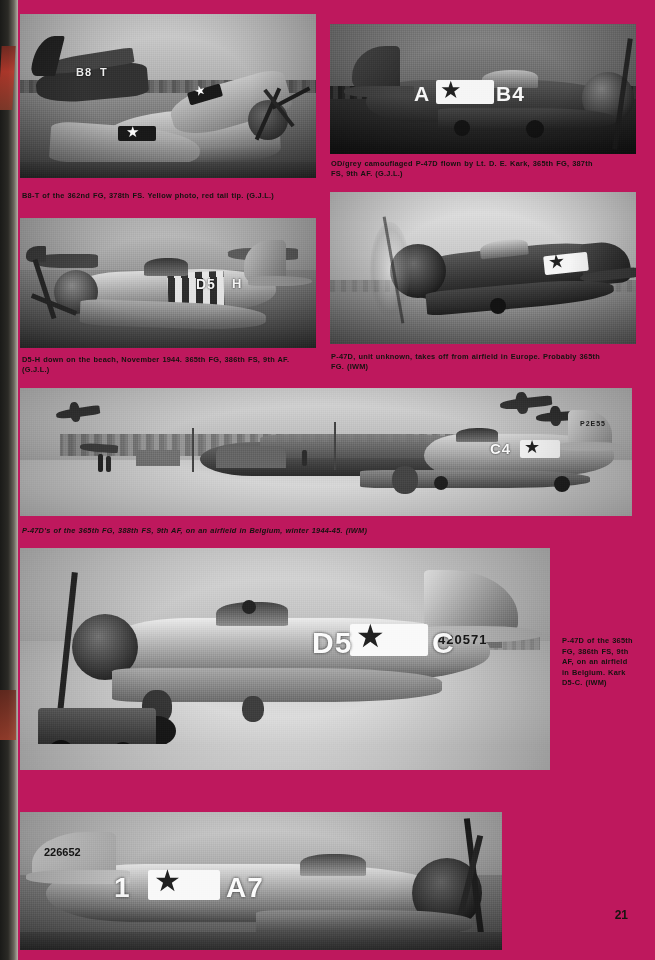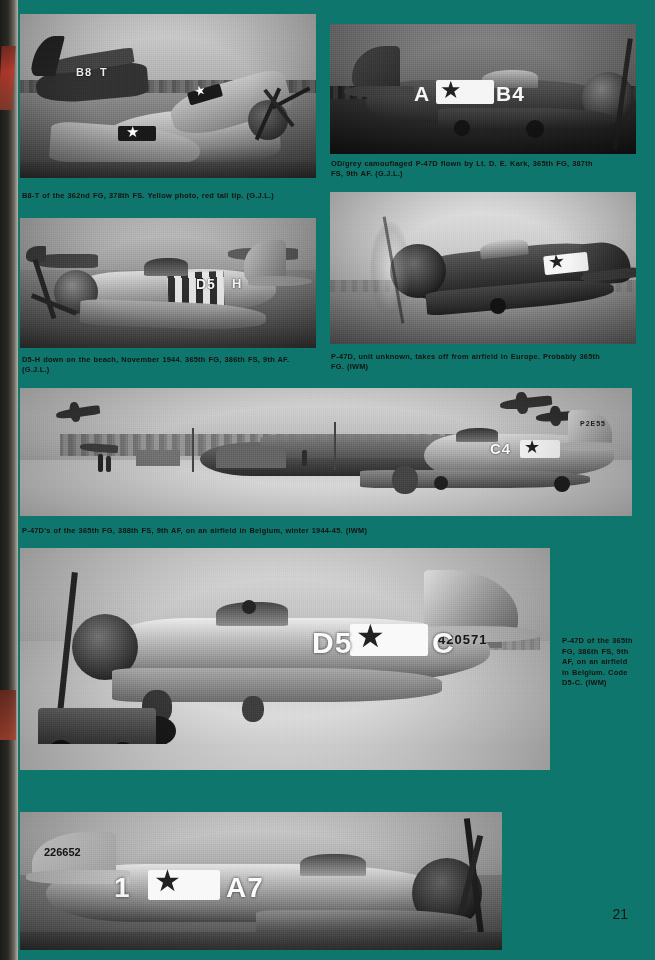--- a/index.html
+++ b/index.html
@@ -4,21 +4,21 @@
 <style>
   html, body {
     margin: 0;
     padding: 0;
     background: #555;
   }
   .page {
     position: relative;
     width: 655px;
     height: 960px;
-    background: #0f766e;
+    background: #be185d;
     font-family: "Liberation Sans", sans-serif;
     overflow: hidden;
   }
   
   .gutter {
     position: absolute;
     left: 0; top: 0;
     width: 18px; height: 960px;
     background: linear-gradient(to right, #1a1a18 0%, #2b2a26 45%, #6b675d 78%, #b5b2a8 100%);
   }
@@ -50,22 +50,22 @@
     line-height: 1.38;
     font-weight: bold;
     color: #14130f;
     letter-spacing: .25px;
     word-spacing: .6px;
   }
   .pageno {
     position: absolute;
     right: 27px;
     bottom: 38px;
-    font-size: 14px;
-    font-weight: normal;
+    font-size: 12px;
+    font-weight: bold;
     color: #16150f;
   }
   .cowl { position: absolute; border-radius: 50%; }
   .prop { position: absolute; }
   .star {
     position: absolute;
     color: #f2f0e8;
     line-height: 1;
     text-align: center;
   }
@@ -285,21 +285,21 @@
 
     <div style="position:absolute;left:78px;top:66px;width:5px;height:18px;background:#2f2d29;border-radius:2px;"></div>
     <div style="position:absolute;left:86px;top:68px;width:5px;height:16px;background:#34322d;border-radius:2px;"></div>
     <div style="position:absolute;left:282px;top:62px;width:5px;height:16px;background:#34322d;border-radius:2px;"></div>
 
     <div style="position:absolute;left:314px;top:34px;width:2px;height:48px;background:#4a4841;"></div>
     <div style="position:absolute;left:172px;top:40px;width:2px;height:44px;background:#4a4841;"></div>
     <div class="grain"></div>
     <div class="vig"></div>
   </div>
-  <div class="cap" style="left:22px; top:526px; width:520px;">P-47D's of the 365th FG, 388th FS, 9th AF, on an airfield in Belgium, winter 1944-45. (IWM)</div>
+  <div class="cap" style="left:22px; top:526px; width:520px;font-style:italic;">P-47D's of the 365th FG, 388th FS, 9th AF, on an airfield in Belgium, winter 1944-45. (IWM)</div>
 
   <div class="photo" style="left:20px; top:548px; width:530px; height:222px;
               background:linear-gradient(to bottom,#cfccc3 0%,#b6b3aa 40%,#d9d6cd 100%);">
     <div style="position:absolute;left:0;top:0;width:100%;height:42%;background:linear-gradient(to bottom,#d9d6cd,#b9b6ad);"></div>
     <div style="position:absolute;left:0;top:42%;width:100%;height:58%;background:linear-gradient(to bottom,#c2bfb6,#e6e3da);"></div>
 
     <div style="position:absolute;left:330px;top:84px;width:190px;height:18px;background:repeating-linear-gradient(90deg,#8b887f 0 4px,#9d9a92 4px 9px);opacity:.75;"></div>
     <div style="position:absolute;left:434px;top:74px;width:48px;height:26px;background:#7e7b73;"></div>
 
     <div style="position:absolute;left:78px;top:70px;width:392px;height:64px;background:linear-gradient(to bottom,#e6e3da 0%,#c0bdb4 30%,#8d8a82 72%,#5b5851 100%);border-radius:24% 40% 34% 22% / 54% 52% 48% 52%;"></div>
@@ -328,21 +328,21 @@
 
     <div style="position:absolute;left:18px;top:160px;width:118px;height:44px;background:linear-gradient(to bottom,#6f6c64,#3e3c37);border-radius:4px;"></div>
     <div style="position:absolute;left:28px;top:192px;width:26px;height:26px;background:#201e1b;border-radius:50%;"></div>
     <div style="position:absolute;left:92px;top:194px;width:22px;height:22px;background:#201e1b;border-radius:50%;"></div>
 
     <div style="position:absolute;left:0;bottom:0;width:100%;height:26px;background:linear-gradient(to bottom,#dedbd2,#efece3);"></div>
     <div class="grain"></div>
     <div class="vig"></div>
   </div>
 
-  <div class="cap" style="left:562px; top:636px; width:72px; line-height:1.42;">P-47D of the 365th FG, 386th FS, 9th AF, on an airfield in Belgium. Code D5-C. (IWM)</div>
+  <div class="cap" style="left:562px; top:636px; width:72px; line-height:1.42;">P-47D of the 365th FG, 386th FS, 9th AF, on an airfield in Belgium. Kark D5-C. (IWM)</div>
 
 
   <div class="photo" style="left:20px; top:812px; width:482px; height:138px;
               background:linear-gradient(to bottom,#c4c1b8 0%,#a09d95 48%,#6e6b63 100%);">
     <div style="position:absolute;left:0;top:0;width:100%;height:46%;background:linear-gradient(to bottom,#cfccc3,#a5a29a);"></div>
     <div style="position:absolute;left:0;top:46%;width:100%;height:54%;background:linear-gradient(to bottom,#8e8b83,#5c5952);"></div>
 
     <div style="position:absolute;left:26px;top:52px;width:404px;height:58px;background:linear-gradient(to bottom,#dedbd2 0%,#b1aea5 34%,#7c7971 74%,#4f4d46 100%);border-radius:26% 42% 36% 22% / 54% 52% 48% 52%;"></div>
 
     <div style="position:absolute;left:12px;top:20px;width:84px;height:50px;background:linear-gradient(140deg,#e6e3da,#9a978f);border-radius:64% 10% 4% 22%;"></div>

